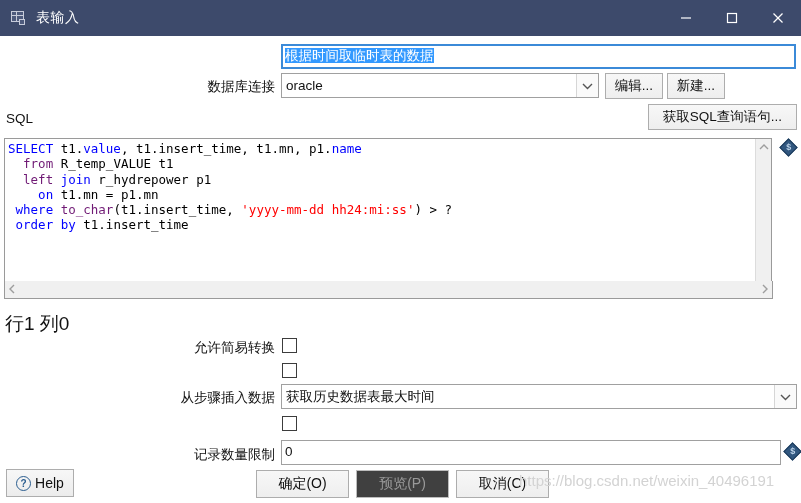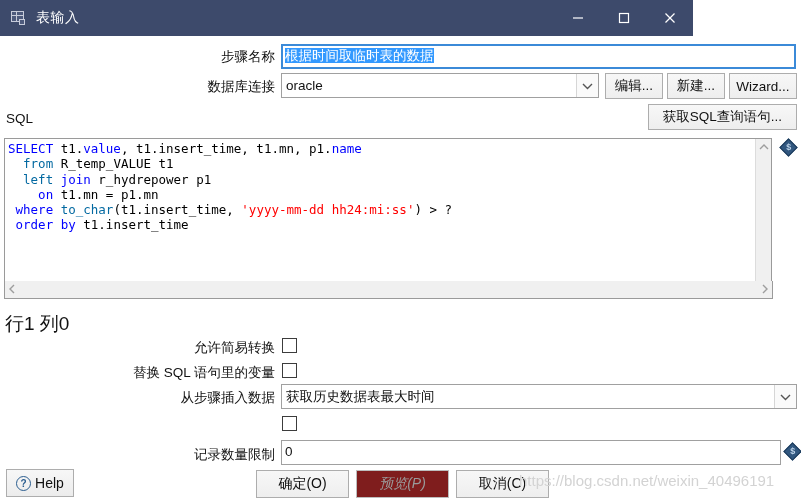--- a/index.html
+++ b/index.html
@@ -12,21 +12,21 @@
   }
   #app {
     position: relative;
     width: 801px; height: 503px;
     background: #ffffff;
   }
 
   
   .titlebar {
     position: absolute; top: 0; left: 0;
-    width: 693px; height: 36px;
+    width: 801px; height: 36px;
     background: #3d4a6b;
     display: flex; align-items: center;
   }
   .title-icon {
     margin-left: 10px; width: 18px; height: 16px;
     position: relative;
   }
   .title-icon .tbl {
     position: absolute; left: 1px; top: 1px;
     width: 13px; height: 11px;
@@ -104,23 +104,22 @@
     border: 1px solid #adadad;
     background: linear-gradient(#f7f7f7, #eeeeee);
     font-size: 13.5px; color: #111;
     display: flex; align-items: center; justify-content: center;
     height: 26px;
     white-space: nowrap;
     padding: 0 6px;
   }
   .btn.disabled {
     color: #9a9a9a;
-    background: #7f1d1d;
+    background: #404040;
     border: 1px solid #bdbdbd;
-    font-style: italic;
   }
   .cbx {
     width: 15px; height: 15px;
     border: 1px solid #3c3c3c;
     background: #fff;
   }
 
   
   .sqllabel { position: absolute; left: 6px; top: 111px; font-size: 13.5px; color: #111; }
   .sqlbox {
@@ -132,21 +131,21 @@
   }
   .sqlcode {
     position: absolute; left: 3px; top: 2px;
     font-family: "DejaVu Sans Mono", "Liberation Mono", monospace;
     font-size: 12.5px;
     line-height: 15.3px;
     white-space: pre;
     color: #000000;
   }
   .kw { color: #0000ff; }
-  .kwp { color: #0369a1; }
+  .kwp { color: #701a75; }
   .str { color: #ff0000; }
   .col { color: #0000ff; }
 
   .vscroll {
     position: absolute; right: 0; top: 0;
     width: 16px; bottom: 0;
     background: #f0f0f0;
     border-left: 1px solid #dcdcdc;
     display: flex; flex-direction: column; justify-content: space-between;
     align-items: center;
@@ -227,38 +226,36 @@
       </div>
       <div class="win-btn">
         <svg width="14" height="14" viewBox="0 0 14 14">
             <line x1="2.5" y1="2.5" x2="11.5" y2="11.5" stroke="#ffffff" stroke-width="1.3"></line>
             <line x1="11.5" y1="2.5" x2="2.5" y2="11.5" stroke="#ffffff" stroke-width="1.3"></line>
           </svg>
       </div>
     </div>
   </div>
 
-  <div class="lbl" style="position:absolute; left:120px; top:48px; width:155px;">步骤名称</div>
   <div class="txtfield focused" style="position:absolute; left:281px; top:44px; width:515px; height:25px;">
     <span class="sel-text">根据时间取临时表的数据</span>
   </div>
 
   <div class="lbl" style="position:absolute; left:120px; top:78px; width:155px;">数据库连接</div>
   <div class="combo" style="position:absolute; left:281px; top:73px; width:318px;">
     <span>oracle</span>
     <span class="arrow">
       <svg width="11" height="8" viewBox="0 0 11 8">
           <polyline points="1,2 5.5,6.5 10,2" fill="none" stroke="#555" stroke-width="1.4"></polyline>
         </svg>
     </span>
   </div>
 
   <div class="btn" style="position:absolute; left:605px; top:73px; width:58px;">编辑...</div>
   <div class="btn" style="position:absolute; left:667px; top:73px; width:58px;">新建...</div>
-  <div class="btn" style="position:absolute; left:729px; top:73px; width:68px;">Wizard...</div>
 
   <div class="btn" style="position:absolute; left:648px; top:104px; width:149px;">获取SQL查询语句...</div>
 
   <div class="sqllabel">SQL</div>
 
   <div class="sqlbox">
     <div class="sqlcode"><span class="kw">SELECT</span> t1.<span class="col">value</span>, t1.insert_time, t1.mn, p1.<span class="col">name</span>
   <span class="kwp">from</span> R_temp_VALUE t1
   <span class="kwp">left</span> <span class="kw">join</span> r_hydrepower p1
     <span class="kw">on</span> t1.mn = p1.mn
@@ -294,21 +291,20 @@
           <polyline points="2,1 6,5 2,9" fill="none" stroke="#9d9d9d" stroke-width="1.4"></polyline>
         </svg>
     </span>
   </div>
 
   <div class="statusline">行1 列0</div>
 
   <div class="lbl" style="position:absolute; left:120px; top:339px; width:155px;">允许简易转换</div>
   <div class="cbx" style="position:absolute; left:282px; top:338px;"></div>
 
-  <div class="lbl" style="position:absolute; left:100px; top:364px; width:175px;">替换 SQL 语句里的变量</div>
   <div class="cbx" style="position:absolute; left:282px; top:363px;"></div>
 
   <div class="lbl" style="position:absolute; left:120px; top:389px; width:155px;">从步骤插入数据</div>
   <div class="combo" style="position:absolute; left:281px; top:384px; width:516px;">
     <span>获取历史数据表最大时间</span>
     <span class="arrow">
       <svg width="11" height="8" viewBox="0 0 11 8">
           <polyline points="1,2 5.5,6.5 10,2" fill="none" stroke="#555" stroke-width="1.4"></polyline>
         </svg>
     </span>

